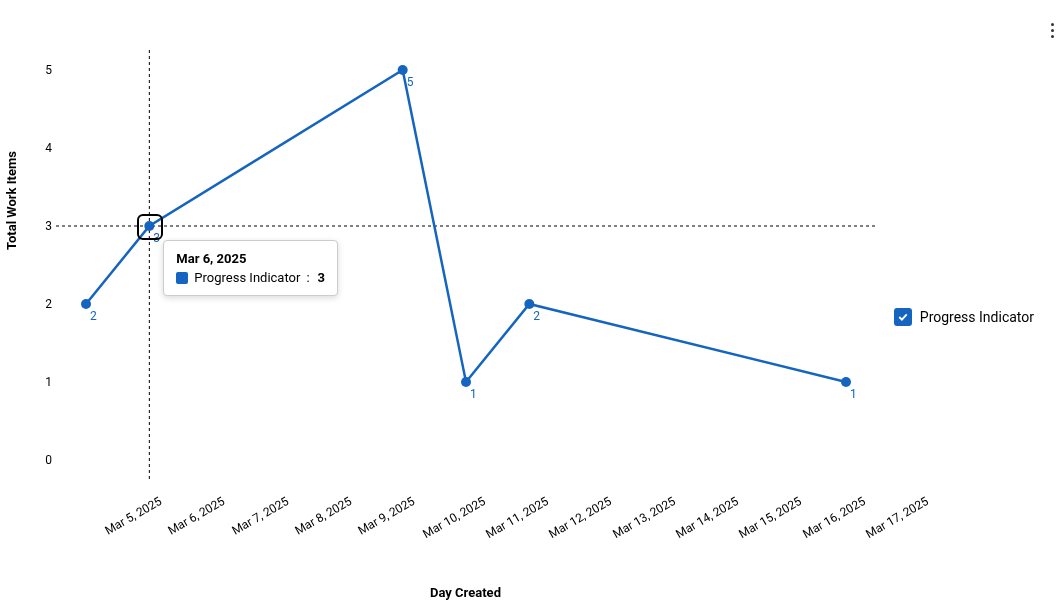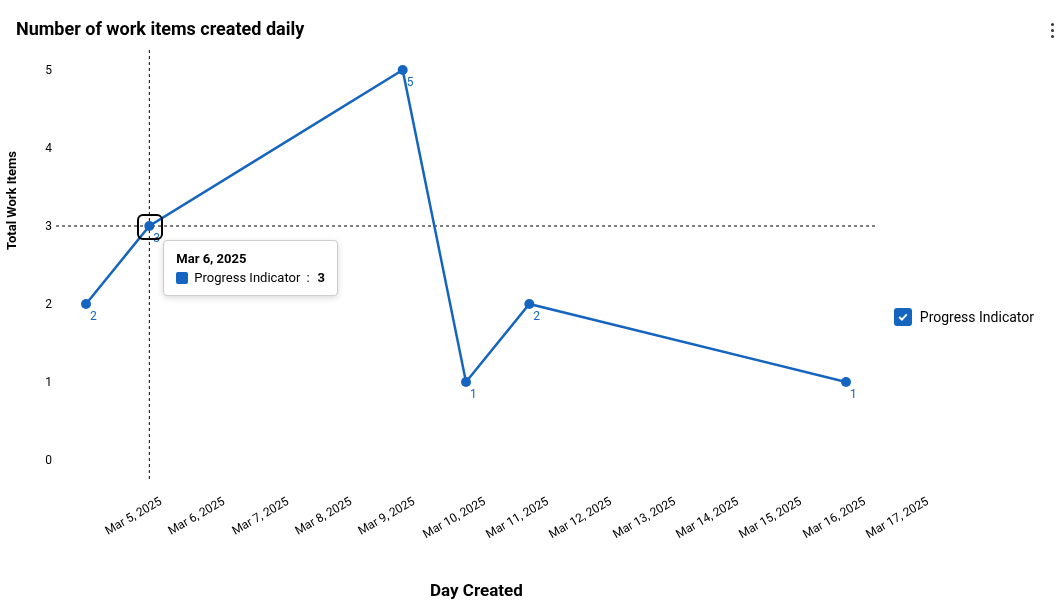--- a/index.html
+++ b/index.html
@@ -45,21 +45,21 @@
     transform: rotate(-90deg);
     transform-origin: left top;
     font-size: 13px;
     font-weight: 700;
     white-space: nowrap;
   }
   .xlabel {
     position: absolute;
     bottom: 12px;
     left: 430px;
-    font-size: 17px;
+    font-size: 13px;
     font-weight: 700;
   }
   .plot {
     position: absolute;
     left: 56px;
     top: 50px;
     width: 820px;
     height: 430px;
   }
   .plot svg {
@@ -133,21 +133,20 @@
     border-radius: 6px;
     width: 22px;
     height: 22px;
     pointer-events: none;
   }
 </style>
 </head>
 <body>
 
 <div class="root">
-  <div class="title">Number of work items created daily</div>
 
   <div class="menu-dots">
     <span></span>
       <span></span>
       <span></span>
   </div>
 
   <div class="ylabel">Total Work Items</div>
   <div class="xlabel">Day Created</div>
 

